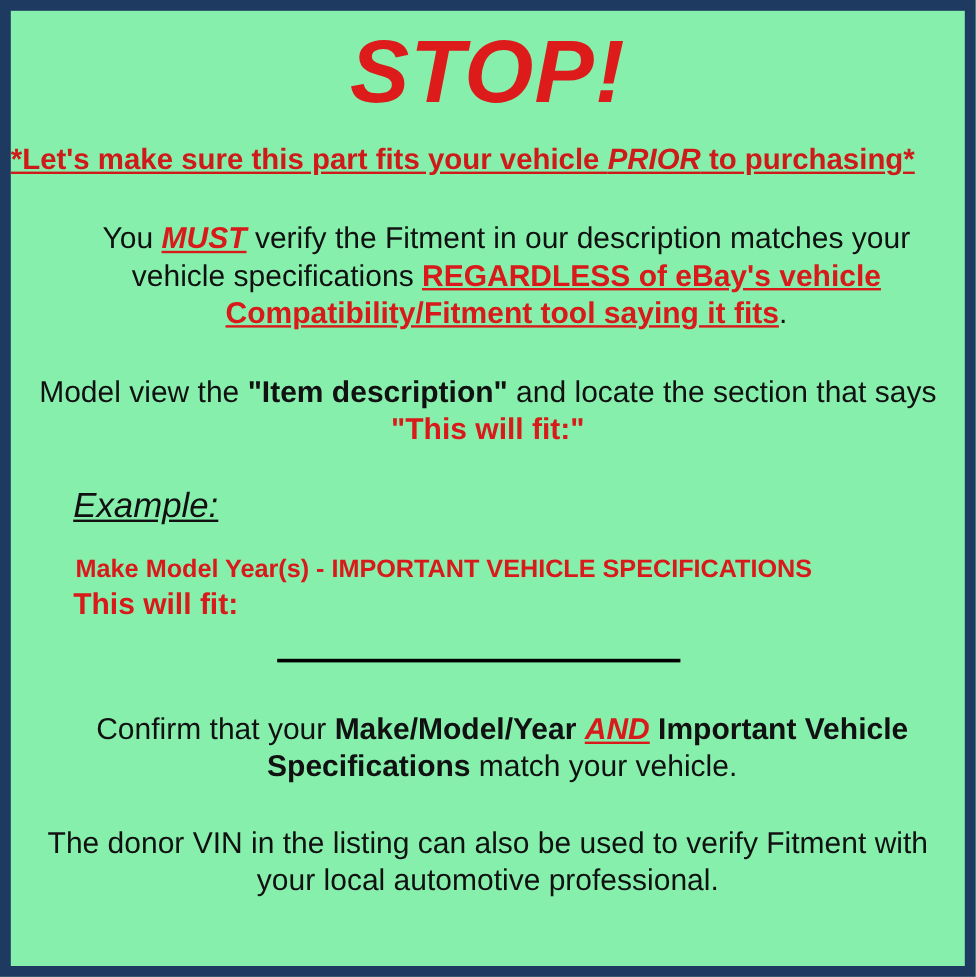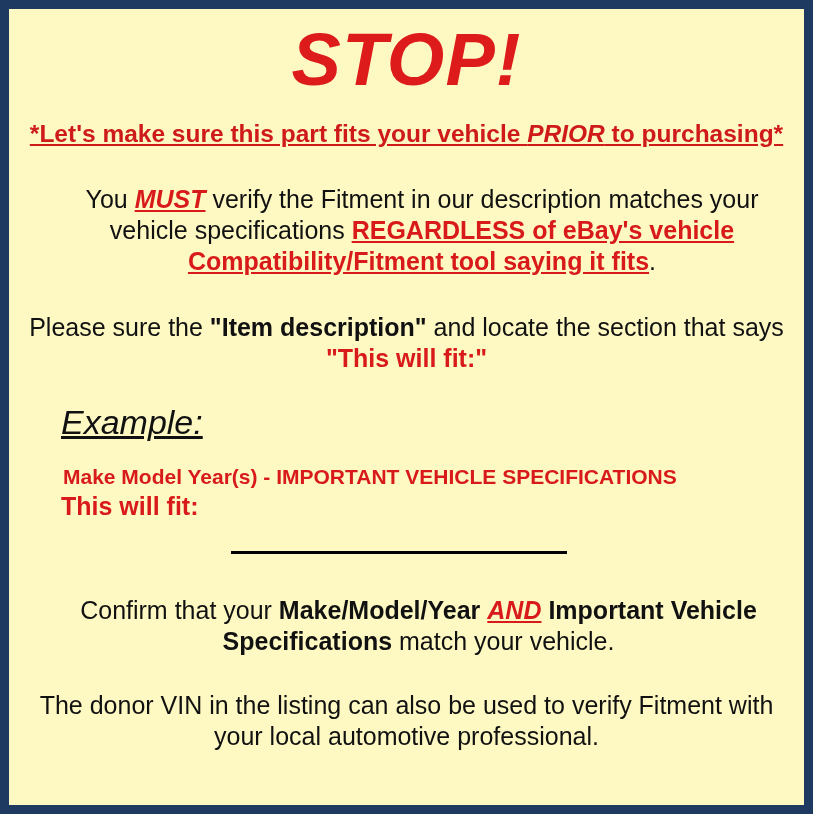--- a/index.html
+++ b/index.html
@@ -36,21 +36,21 @@
     font-weight: bold;
     font-style: italic;
     font-size: 74px;
     line-height: 74px;
     letter-spacing: 1px;
     margin: 0;
     padding-top: 14px;
   }
   
   #sub-headline {
-    text-align: center;
+    text-align: left;
     color: #cf1a1a;
     font-weight: bold;
     font-size: 24.5px;
     line-height: 26px;
     text-decoration: underline;
     text-underline-offset: 2px;
     margin: 0;
     padding-top: 24px;
     white-space: nowrap;
   }
@@ -92,21 +92,21 @@
     font-weight: bold;
     color: #111111;
   }
 
   
   #example-section {
     padding-top: 34px;
     padding-left: 52px;
   }
   #example-label {
-    font-size: 34px;
+    font-size: 29px;
     line-height: 28px;
     font-style: italic;
     color: #111111;
     text-decoration: underline;
     text-underline-offset: 2px;
     display: inline-block;
   }
   #example-fit {
     font-size: 25px;
     line-height: 30px;
@@ -141,30 +141,30 @@
     font-size: 25px;
     line-height: 28px;
     font-weight: bold;
     font-style: italic;
     color: #d81a1a;
   }
 </style>
 </head>
 <body style="background: rgb(30, 58, 97);">
 
-<div id="notice-card" style="background: #fef9c3;">
+<div id="notice-card" style="background: #86efac;">
   <div class="inner">
 
     <div id="stop-headline" style="color: rgb(221, 27, 27);">STOP!</div>
 
     <div id="sub-headline"><span>*Let's make sure this part fits your vehicle </span><span class="ital">PRIOR</span><span> to purchasing*</span></div>
 
     <div id="block-must" class="body-block"><span>You </span><span class="hl-ital">MUST</span><span> verify the Fitment in our description matches your vehicle specifications </span><span class="hl">REGARDLESS of eBay's vehicle Compatibility/Fitment tool saying it fits</span><span>.</span></div>
 
-    <div id="block-view" class="body-block"><span>Please sure the </span><span class="blk-b">"Item description"</span><span> and locate the section that says </span><span class="red-b">"This will fit:"</span></div>
+    <div id="block-view" class="body-block"><span>Model view the </span><span class="blk-b">"Item description"</span><span> and locate the section that says </span><span class="red-b">"This will fit:"</span></div>
 
     <div id="example-section">
       <div><span id="example-label">Example:</span></div>
       <div id="example-spec">Make Model Year(s) - IMPORTANT VEHICLE SPECIFICATIONS</div>
       <div id="example-fit">This will fit:</div>
     </div>
 
     <div id="divider-wrap">
       <div id="divider-rule"></div>
     </div>

